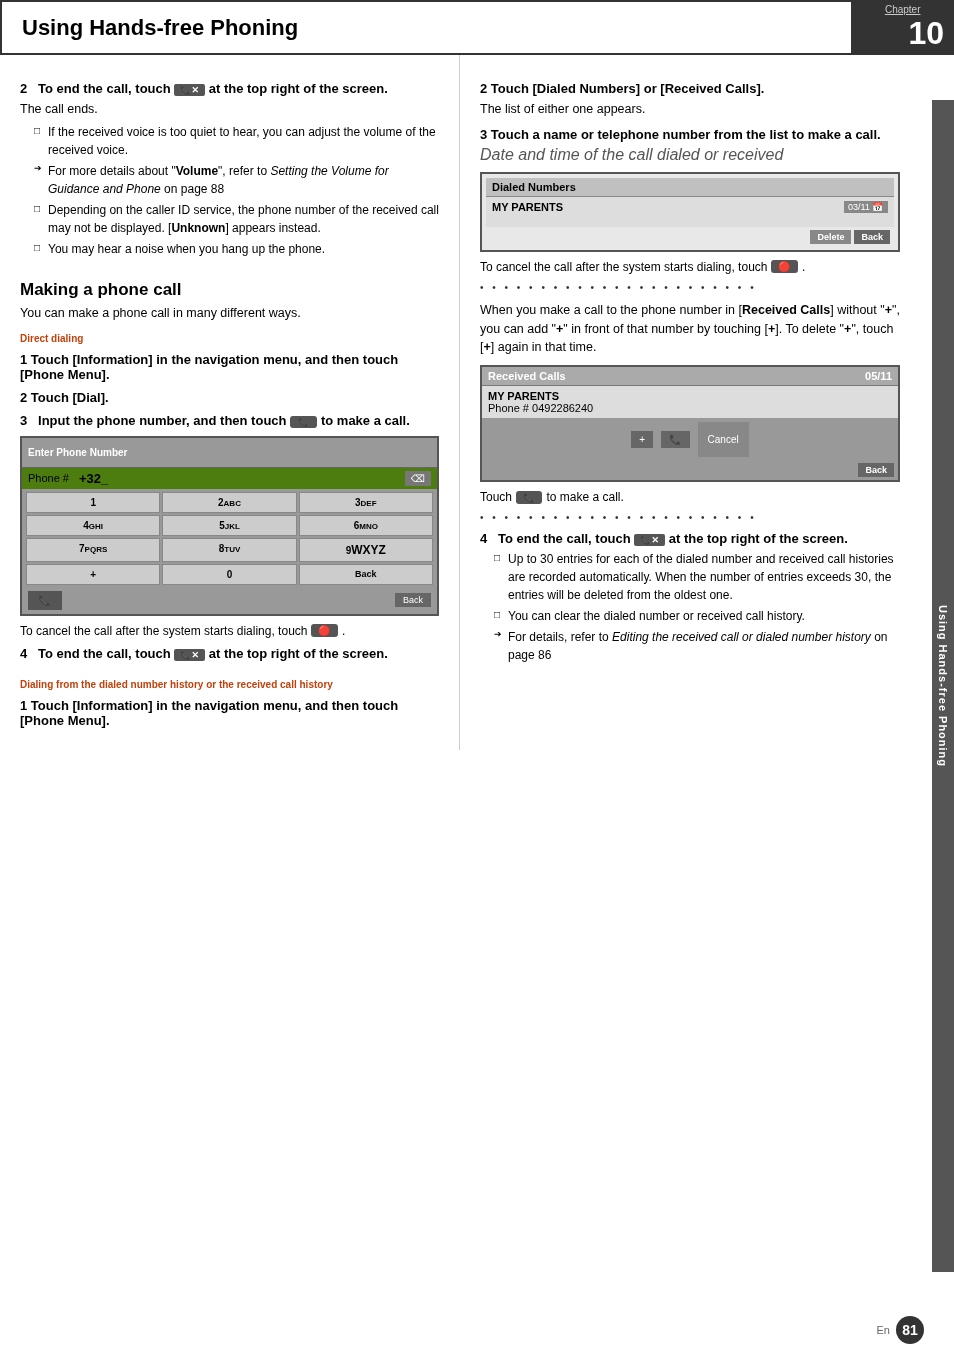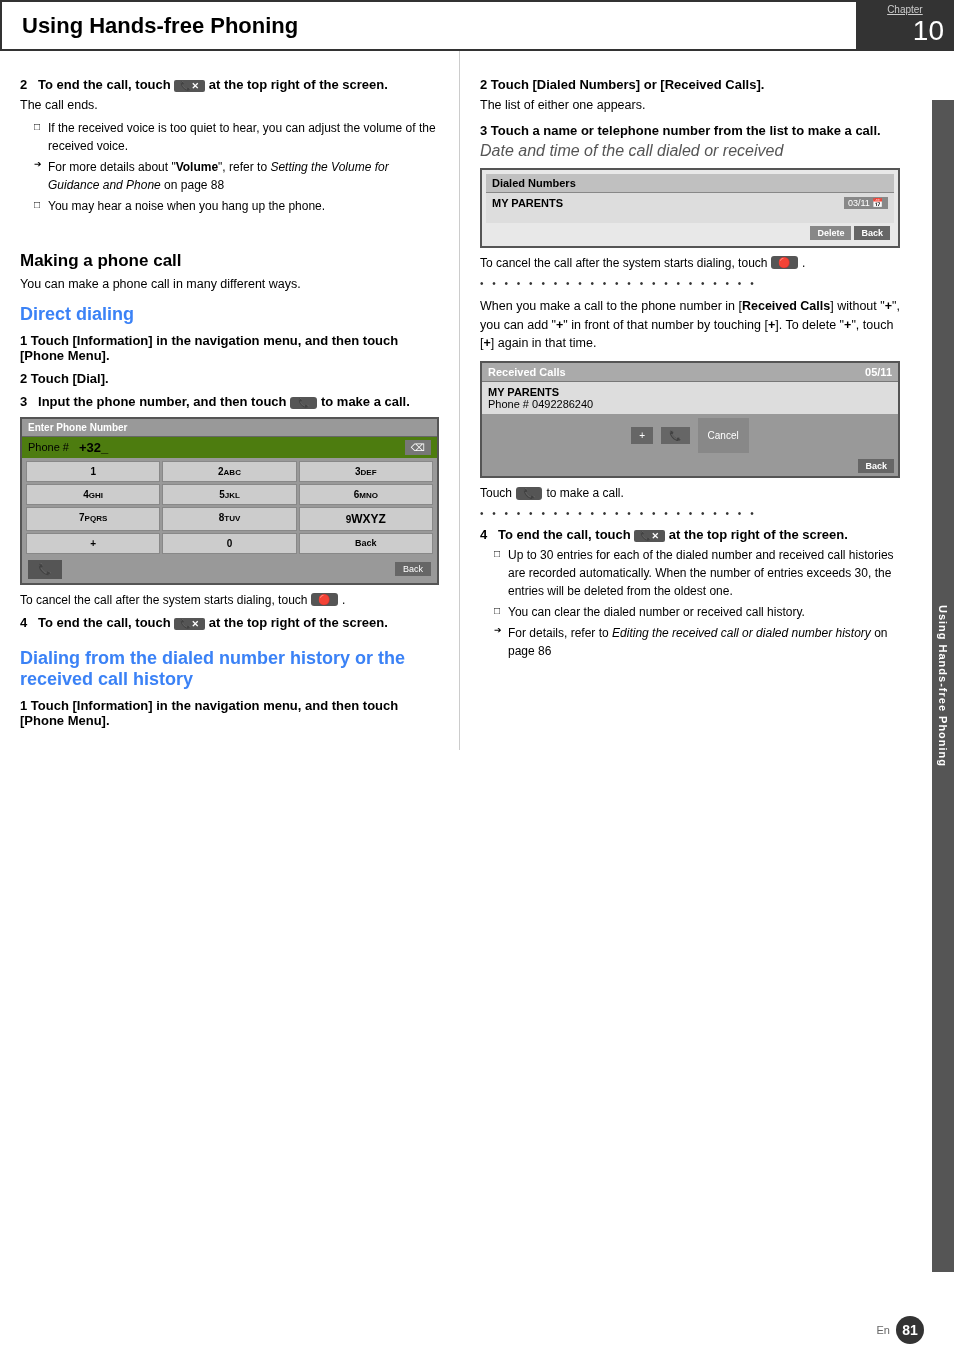--- a/index.html
+++ b/index.html
@@ -46,22 +46,22 @@
       justify-content: flex-start;
       min-width: 60px;
     }
     .chapter-label {
       font-size: 10px;
       color: #ccc;
       margin-bottom: 2px;
       text-decoration: underline;
     }
     .chapter-number {
-      font-size: 28px;
-      font-weight: normal;
+      font-size: 32px;
+      font-weight: bold;
       color: #fff;
       line-height: 1;
       margin-left: 47px;
     }
 
     
     .main-content {
       display: flex;
       flex-direction: row;
     }
@@ -80,25 +80,25 @@
     }
 
     
     .section-title {
       font-size: 17px;
       font-weight: bold;
       margin-bottom: 4px;
       margin-top: 14px;
     }
     .section-subtitle {
-      font-size: 18px;
+      font-size: 10px;
       font-weight: bold;
       margin-bottom: 4px;
       margin-top: 10px;
-      color: #3b82f6;
+      color: #c2410c;
     }
     .step-heading {
       font-size: 13px;
       font-weight: bold;
       margin-bottom: 4px;
       margin-top: 8px;
     }
     p, .body-text {
       font-size: 12.5px;
       line-height: 1.5;
@@ -194,21 +194,21 @@
       background: #888;
       margin: 8px 0;
       padding: 0;
       font-size: 11px;
     }
     .phone-screen-header {
       background: #999;
       color: #fff;
       font-size: 10px;
       font-weight: bold;
-      padding: 3px 6px;
+      padding: 9px 6px;
       border-bottom: 1px solid #666;
     }
     .phone-screen-number-row {
       background: #4d7c0f;
       display: flex;
       align-items: center;
       justify-content: space-between;
       padding: 3px 6px;
     }
     .phone-screen-backspace {
@@ -411,24 +411,25 @@
 
     <div class="left-col">
 
       <div class="step-heading">
         <strong>2 &nbsp; To end the call, touch <span style="display:inline-block;background:#555;color:#fff;font-size:9px;padding:1px 6px;border-radius:2px;">📞✕</span> at the top right of the screen.</strong>
       </div>
       <p>The call ends.</p>
       <ul class="bullet-list">
         <li>If the received voice is too quiet to hear, you can adjust the volume of the received voice.</li>
         <li class="arrow">For more details about "<strong>Volume</strong>", refer to <em>Setting the Volume for Guidance and Phone</em> on page 88</li>
+        <li>Depending on the caller ID service, the phone number of the received call may not be displayed. [<strong>Unknown</strong>] appears instead.</li>
         <li>You may hear a noise when you hang up the phone.</li>
       </ul>
 
-      <div class="section-title" style="margin-top:36px;">Making a phone call</div>
+      <div class="section-title" style="margin-top:22px;">Making a phone call</div>
       <p>You can make a phone call in many different ways.</p>
 
       <div class="section-subtitle">Direct dialing</div>
 
       <div class="step-heading">1   Touch [Information] in the navigation menu, and then touch [Phone Menu].</div>
       <div class="step-heading">2   Touch [Dial].</div>
       <div class="step-heading"><strong>3 &nbsp; Input the phone number, and then touch <span style="display:inline-block;background:#555;color:#fff;font-size:9px;padding:1px 8px;border-radius:3px;">📞</span> to make a call.</strong></div>
 
       <div class="phone-screen">
         <div class="phone-screen-header">Enter Phone Number</div>

